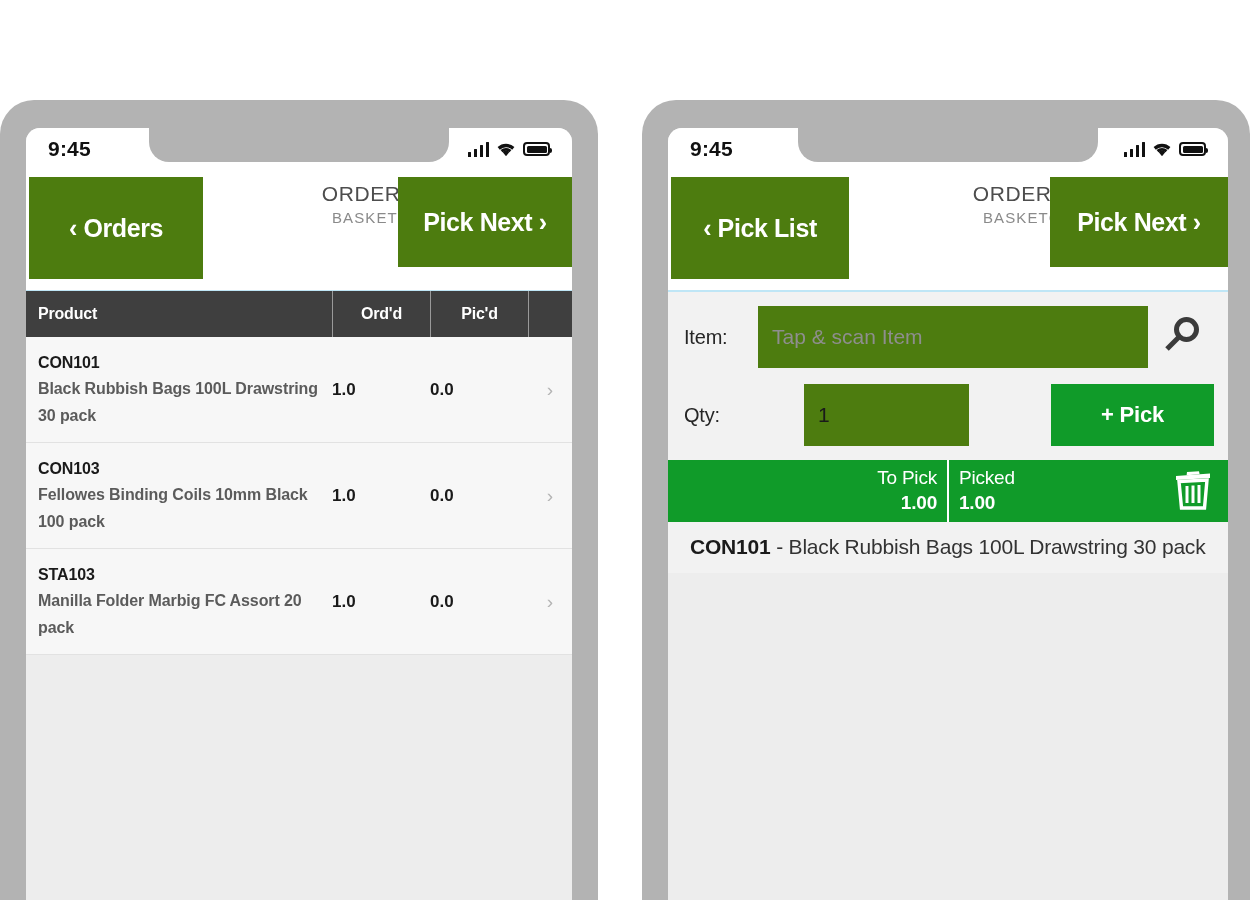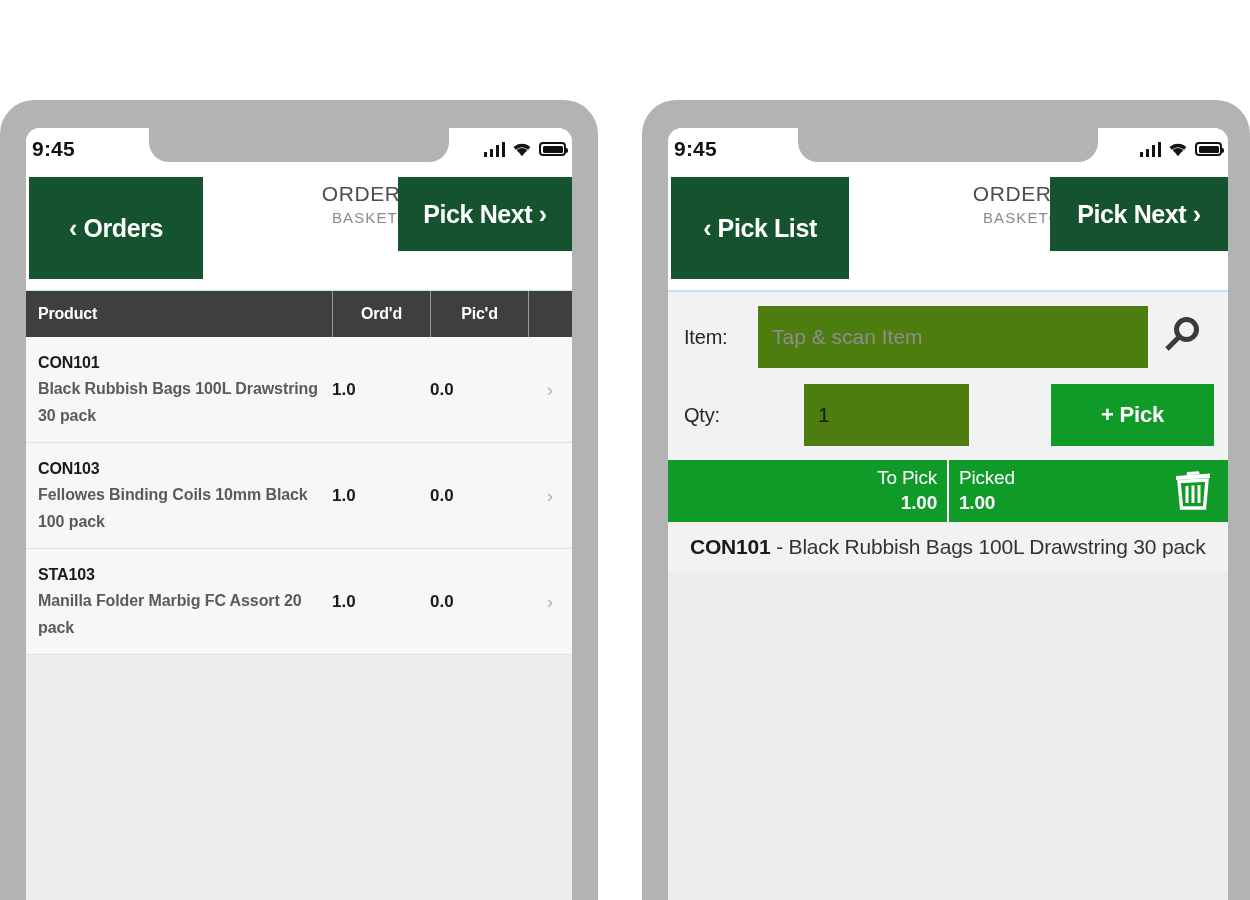--- a/index.html
+++ b/index.html
@@ -39,21 +39,21 @@
   .phone.right .screen { left: 26px; right: 22px; }
 
   
   .statusbar {
     position: relative;
     height: 42px;
     background: #ffffff;
     display: flex;
     align-items: center;
     justify-content: space-between;
-    padding: 0 6px;
+    padding: 0 22px;
     box-sizing: border-box;
   }
   .status-time {
     font-size: 21px;
     font-weight: bold;
     color: #111;
     letter-spacing: 0.2px;
     z-index: 3;
   }
   .status-icons {
@@ -109,35 +109,35 @@
 
   
   .navbar {
     background: #ffffff;
     height: 120px;
     position: relative;
     display: flex;
     align-items: flex-start;
   }
   .nav-btn {
-    background: #14532d;
+    background: #4d7c0f;
     color: #ffffff;
     border: none;
     font-family: "Liberation Sans", sans-serif;
     font-size: 25px;
     font-weight: bold;
     letter-spacing: -0.4px;
     cursor: pointer;
     display: flex;
     align-items: center;
     justify-content: center;
     padding: 11px;
   }
   .nav-btn.back { width: 174px; height: 102px; margin-top: 7px; margin-left: 3px; }
-  .nav-btn.next { width: 174px; height: 74px; margin-top: 7px; position: absolute; right: 0px; top: 0; }
+  .nav-btn.next { width: 174px; height: 90px; margin-top: 7px; position: absolute; right: 0px; top: 0; }
   .phone.right .nav-btn.back { width: 178px; }
   .phone.right .nav-btn.next { width: 178px; }
 
   .nav-title {
     flex: 1;
     text-align: center;
     padding-top: 12px;
     pointer-events: none;
   }
   .nav-title .t1 {

